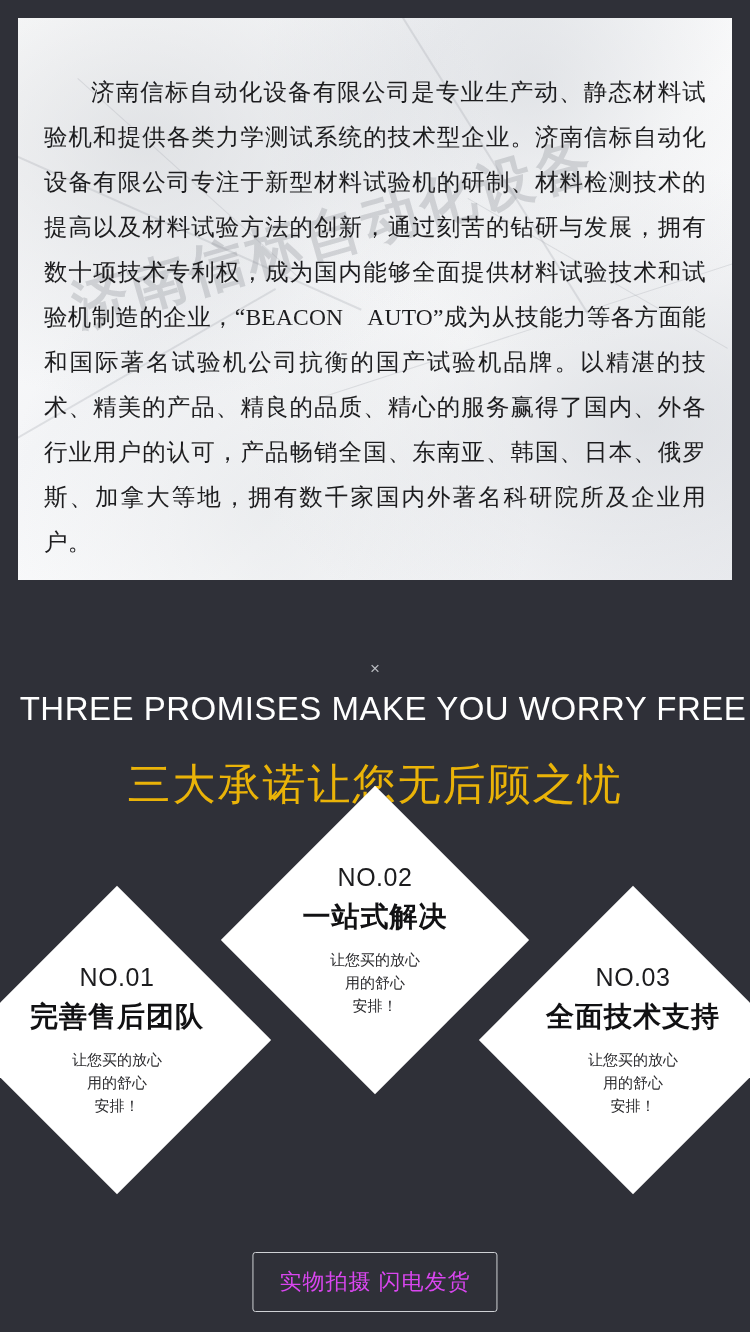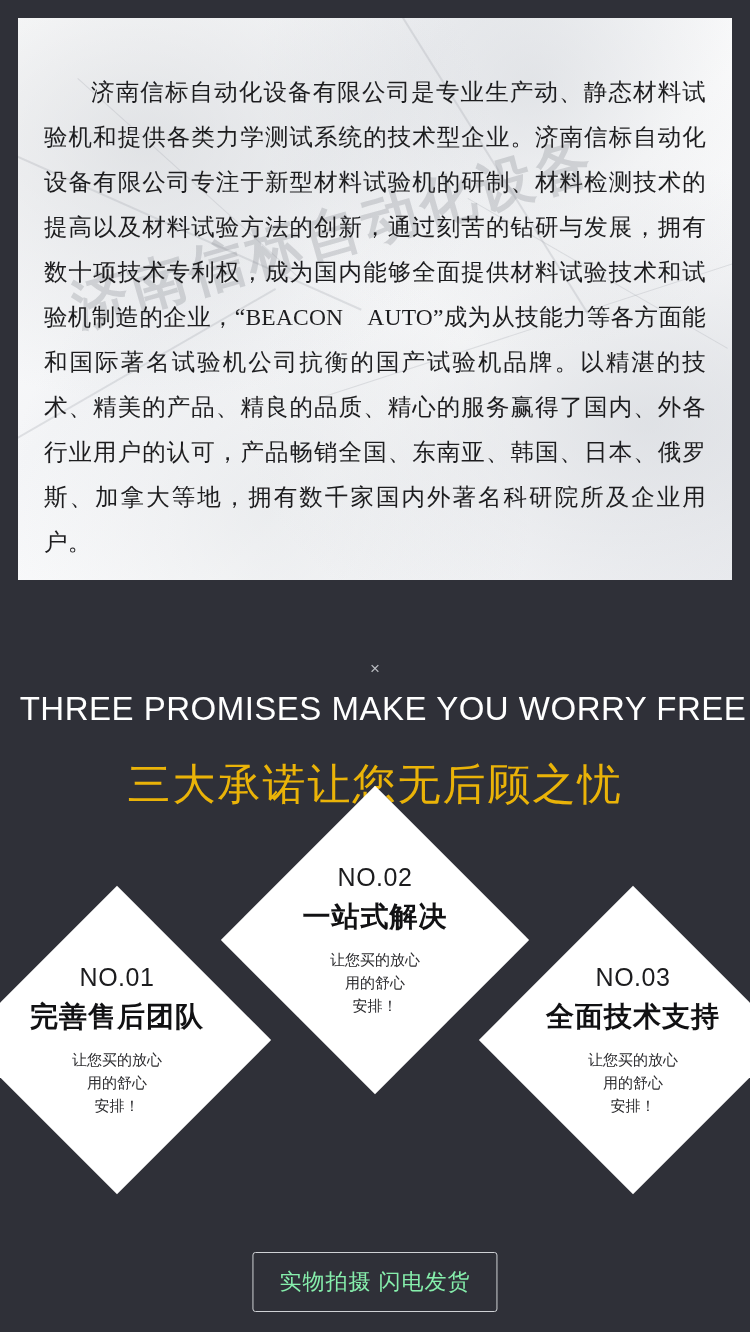--- a/index.html
+++ b/index.html
@@ -172,21 +172,21 @@
   .d-left   { left: 8px;   top: 94px; }
   .d-center { left: 266px; top: -6px; }
   .d-right  { left: 524px; top: 94px; }
 
   .shoot-btn {
     position: absolute;
     left: 50%;
     transform: translateX(-50%);
     top: 630px;
     border: 1px solid #cfd1d5;
-    color: #86efac;
+    color: #d946ef;
     font-size: 22px;
     letter-spacing: 1px;
     padding: 14px 26px;
     border-radius: 3px;
     background: transparent;
     white-space: nowrap;
     font-family: "Liberation Sans", sans-serif;
     cursor: pointer;
   }
 </style>

